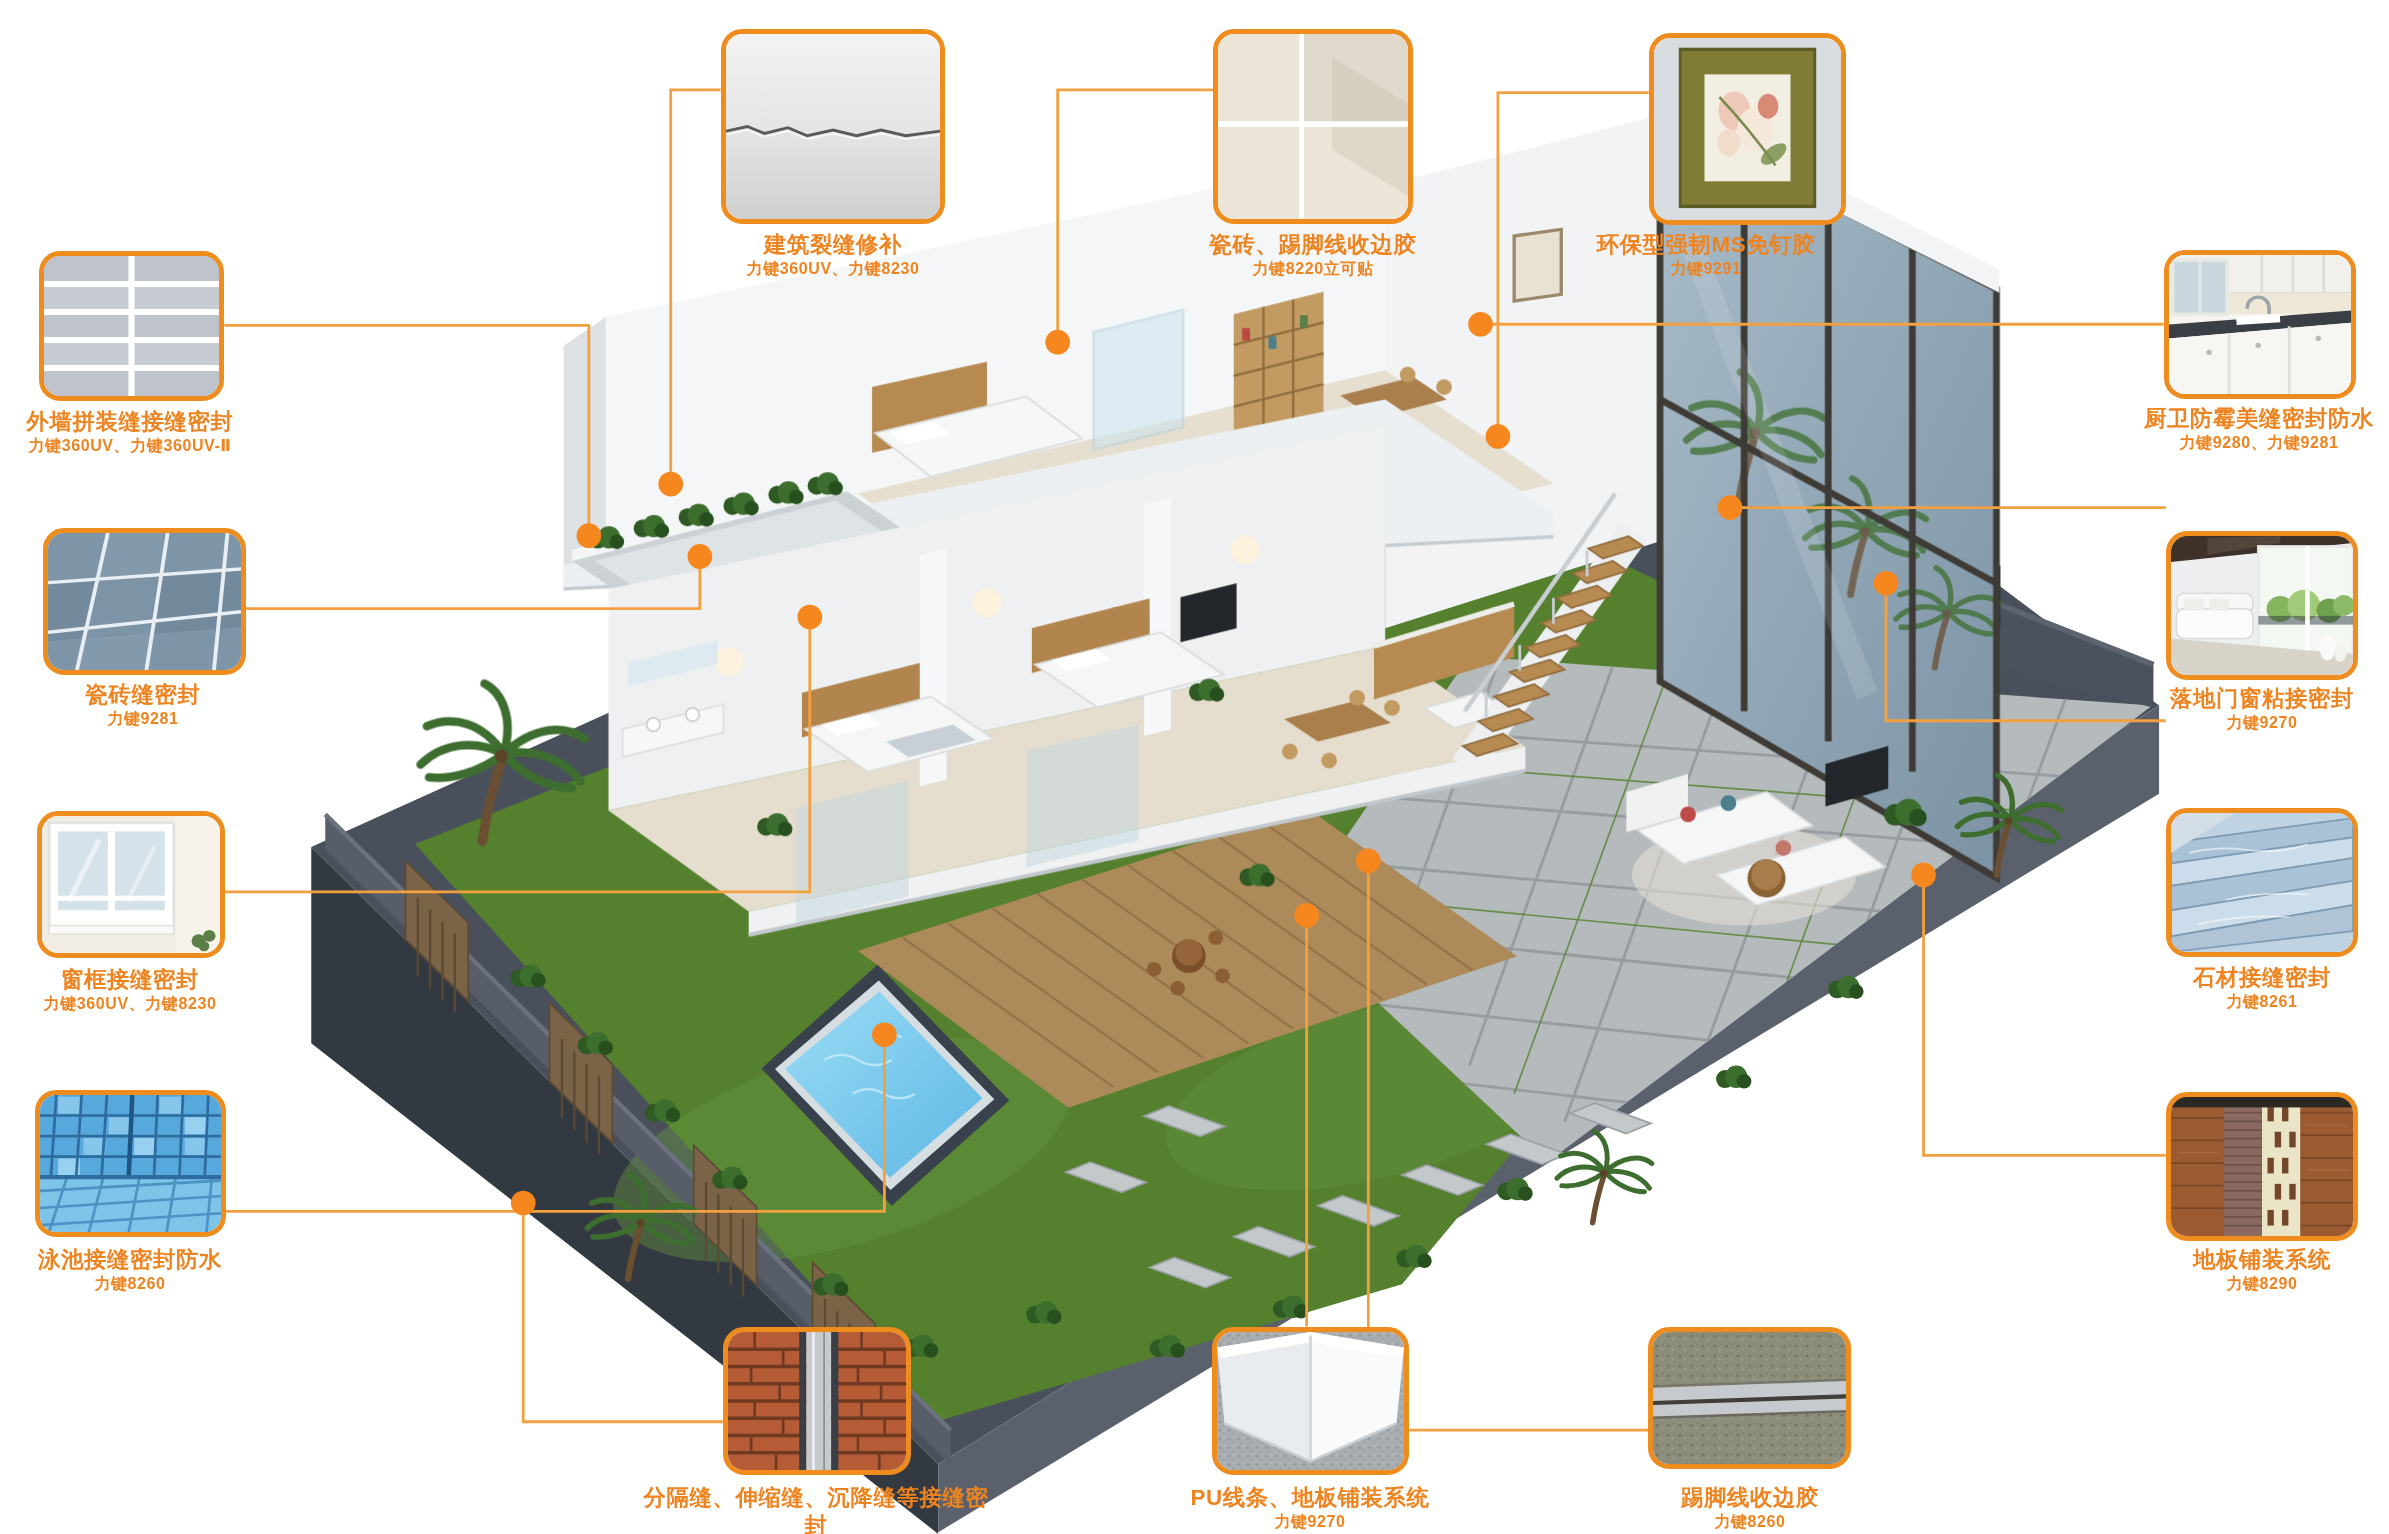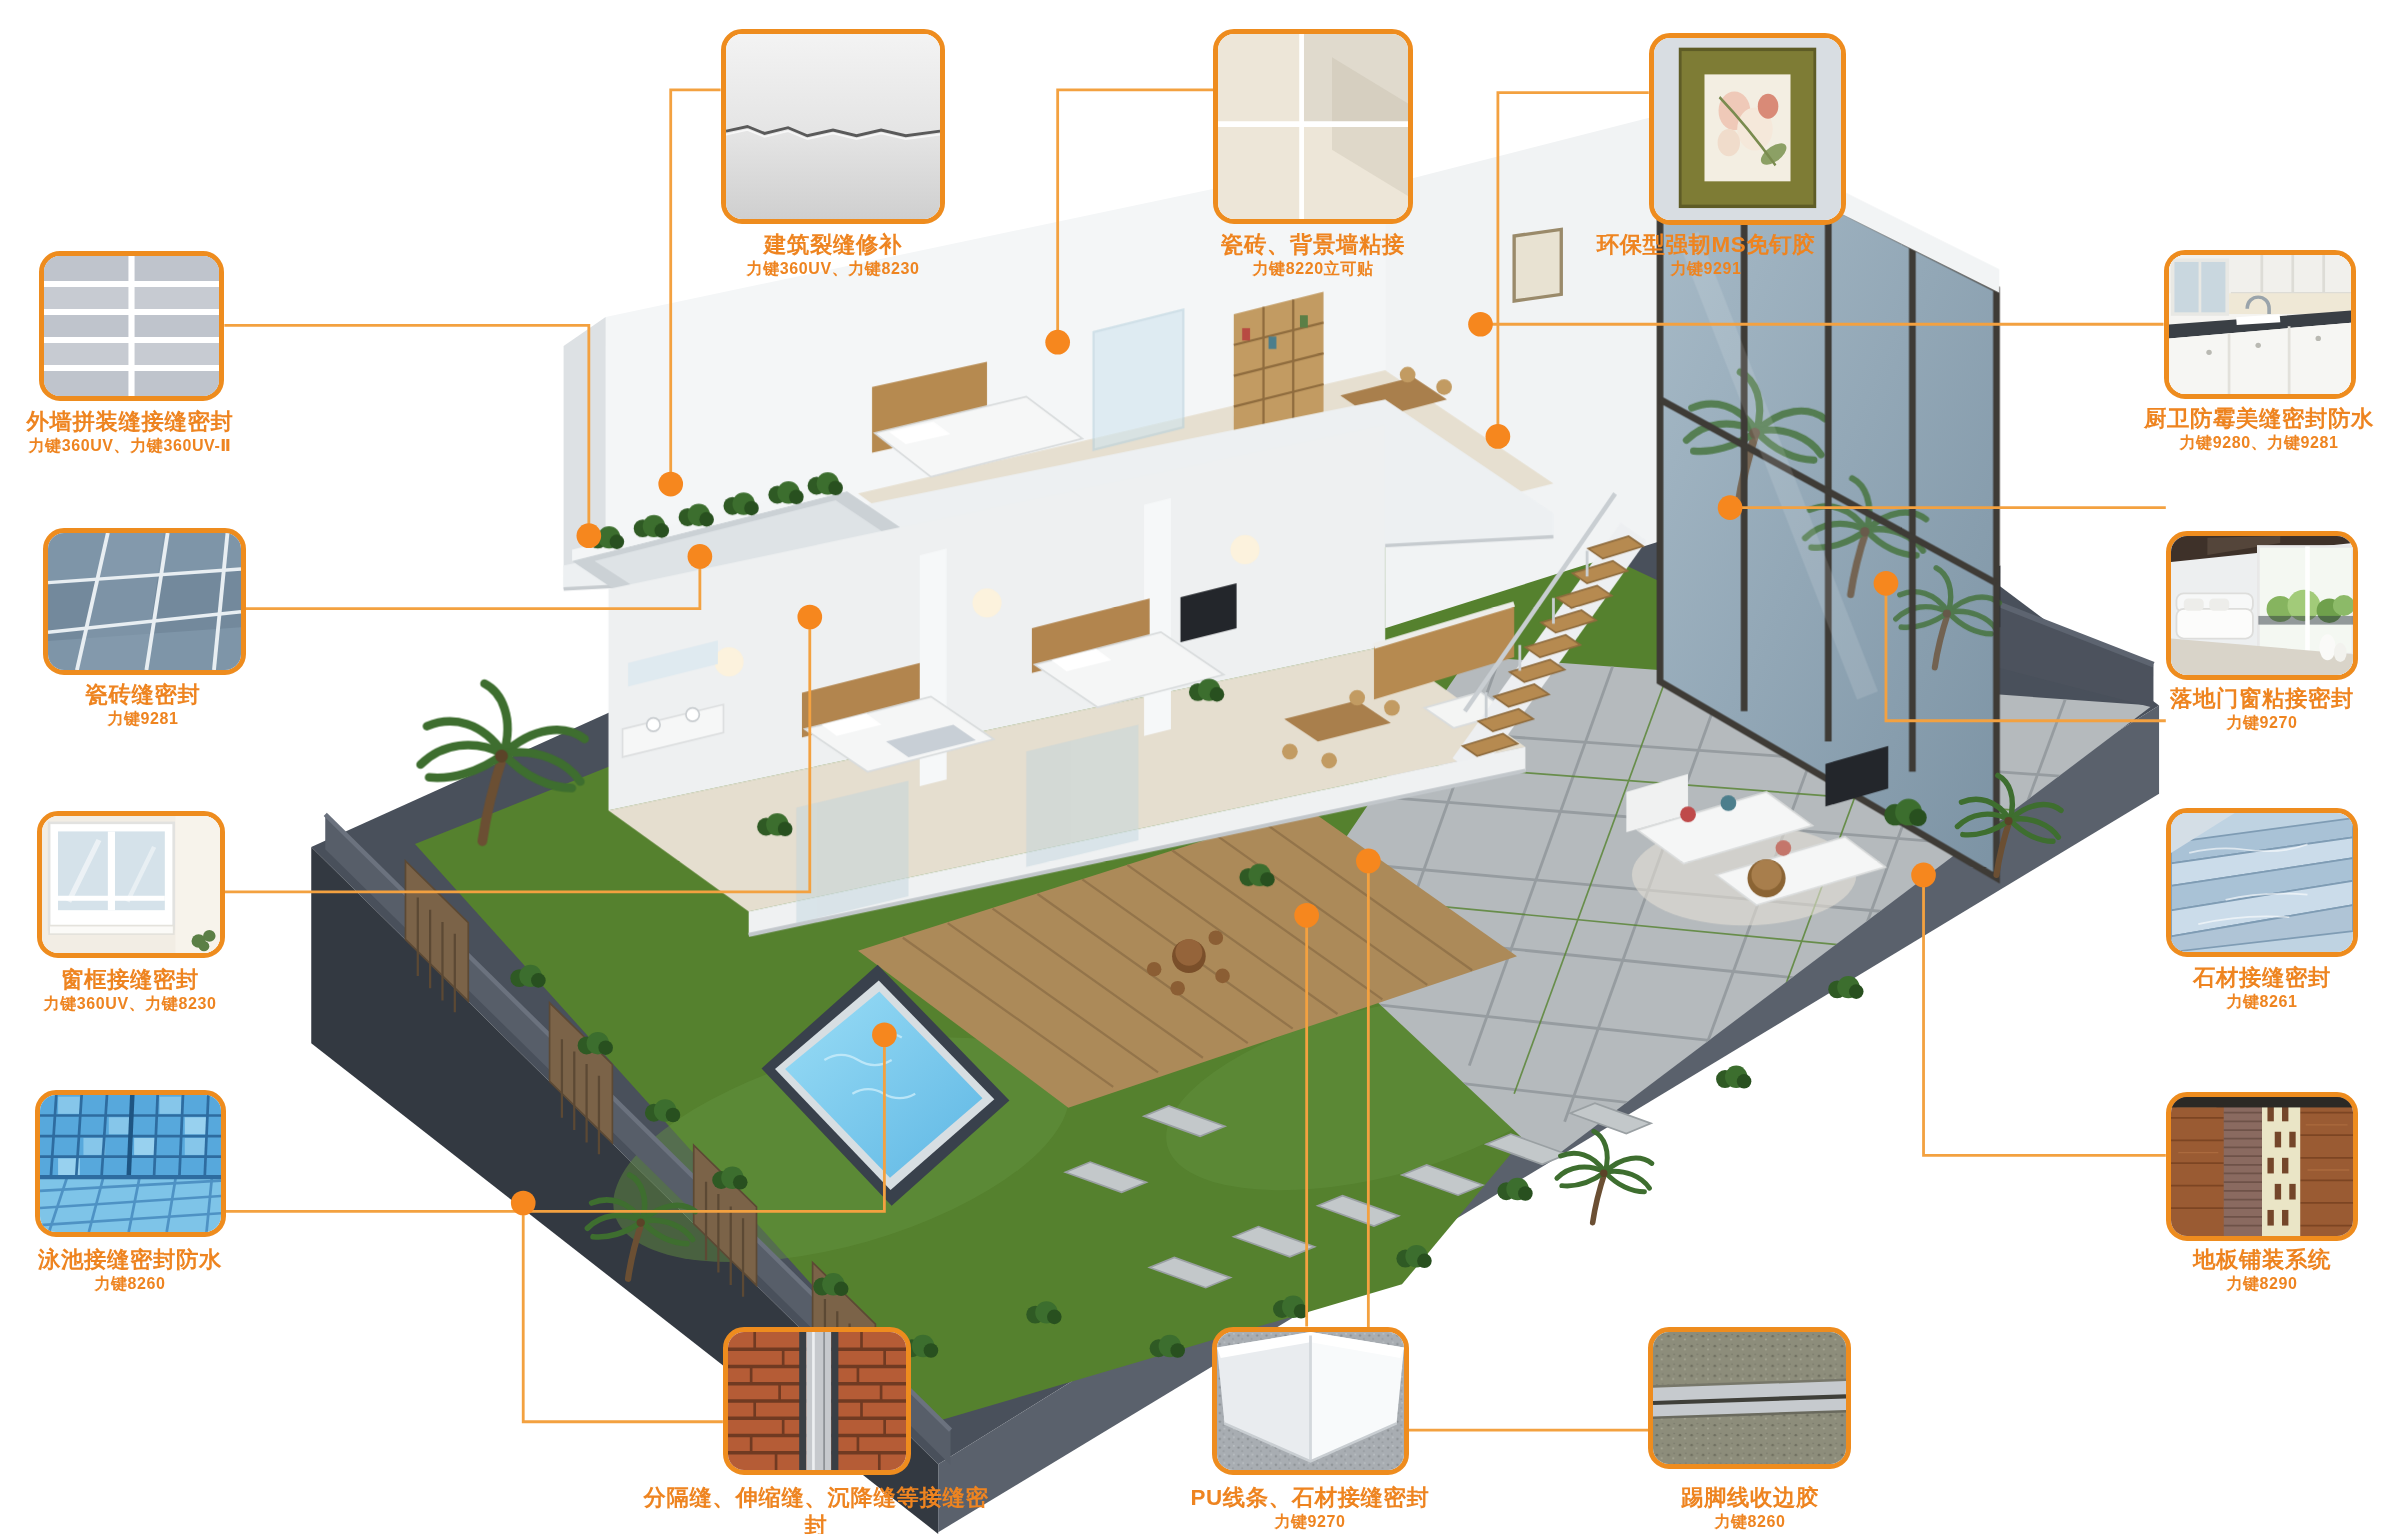--- a/index.html
+++ b/index.html
@@ -714,21 +714,21 @@
     <line x1="0" y1="104" x2="200" y2="96" stroke="#6A6A5E" stroke-width="3"></line>
     <line x1="0" y1="86" x2="200" y2="78" stroke="#3F3F39" stroke-width="5"></line>
   </svg>
 </div>
 
 <div class="label" style="left:659px;top:231px">
   <div class="lt">建筑裂缝修补</div>
   <div class="lp">力键360UV、力键8230</div>
 </div>
 <div class="label" style="left:1139px;top:231px">
-  <div class="lt">瓷砖、背景墙粘接</div>
+  <div class="lt">瓷砖、踢脚线收边胶</div>
   <div class="lp">力键8220立可贴</div>
 </div>
 <div class="label" style="left:1532px;top:231px">
   <div class="lt">环保型强韧MS免钉胶</div>
   <div class="lp">力键9291</div>
 </div>
 
 <div class="label" style="left:-44px;top:408px">
   <div class="lt">外墙拼装缝接缝密封</div>
   <div class="lp">力键360UV、力键360UV-Ⅱ</div>
@@ -761,20 +761,20 @@
 <div class="label" style="left:2088px;top:1246px">
   <div class="lt">地板铺装系统</div>
   <div class="lp">力键8290</div>
 </div>
 
 <div class="label" style="left:642px;top:1484px">
   <div class="lt">分隔缝、伸缩缝、沉降缝等接缝密封</div>
 
 </div>
 <div class="label" style="left:1136px;top:1484px">
-  <div class="lt">PU线条、石材接缝密封</div>
+  <div class="lt">PU线条、地板铺装系统</div>
   <div class="lp">力键9270</div>
 </div>
 <div class="label" style="left:1576px;top:1484px">
   <div class="lt">踢脚线收边胶</div>
   <div class="lp">力键8260</div>
 </div>
 
 
 </body></html>

